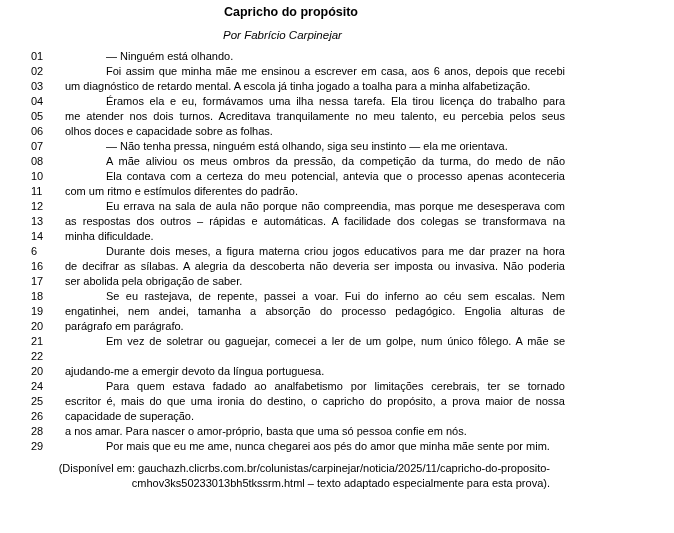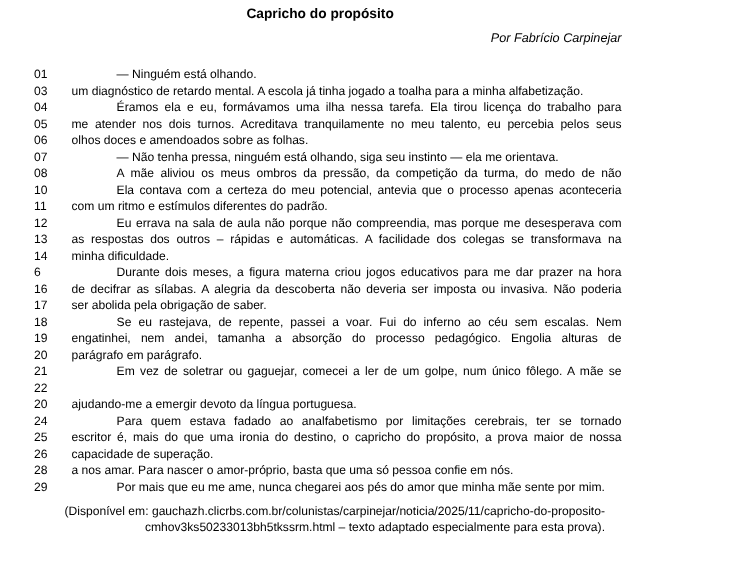--- a/index.html
+++ b/index.html
@@ -19,27 +19,27 @@
   .title {
     padding-top: 5px;
     text-align: center;
     font-size: 12.5px;
     font-weight: bold;
     line-height: 15px;
   }
   .byline {
     margin-top: 8px;
     margin-right: 17px;
-    text-align: right;
+    text-align: center;
     font-style: italic;
     font-size: 11.5px;
     line-height: 15px;
   }
   .passage {
-    margin-top: 18px;
+    margin-top: 6px;
   }
   .line {
     display: flex;
     height: 15px;
     line-height: 15px;
     font-size: 11px;
     overflow: hidden;
   }
   .num {
     flex: 0 0 34px;
@@ -73,39 +73,43 @@
   <div class="title">Capricho do propósito</div>
 
   <div class="byline">Por Fabrício Carpinejar</div>
 
   <div class="passage">
   <div class="line">
     <span class="num">01</span>
     <span class="text indent">— Ninguém está olhando.</span>
   </div>
 
+  <div class="line">
+    <span class="num">02</span>
+    <span class="text indent justify">Foi assim que minha mãe me ensinou a escrever em casa, aos 6 anos, depois que recebi</span>
+  </div>
 
   <div class="line">
     <span class="num">03</span>
     <span class="text">um diagnóstico de retardo mental. A escola já tinha jogado a toalha para a minha alfabetização.</span>
   </div>
 
   <div class="line">
     <span class="num">04</span>
     <span class="text indent justify">Éramos ela e eu, formávamos uma ilha nessa tarefa. Ela tirou licença do trabalho para</span>
   </div>
 
   <div class="line">
     <span class="num">05</span>
     <span class="text justify">me atender nos dois turnos. Acreditava tranquilamente no meu talento, eu percebia pelos seus</span>
   </div>
 
   <div class="line">
     <span class="num">06</span>
-    <span class="text">olhos doces e amendoados sobre as folhas.</span>
+    <span class="text">olhos doces e capacidade sobre as folhas.</span>
   </div>
 
   <div class="line">
     <span class="num">07</span>
     <span class="text indent">— Não tenha pressa, ninguém está olhando, siga seu instinto — ela me orientava.</span>
   </div>
 
   <div class="line">
     <span class="num">08</span>
     <span class="text indent justify">A mãe aliviou os meus ombros da pressão, da competição da turma, do medo de não</span>

